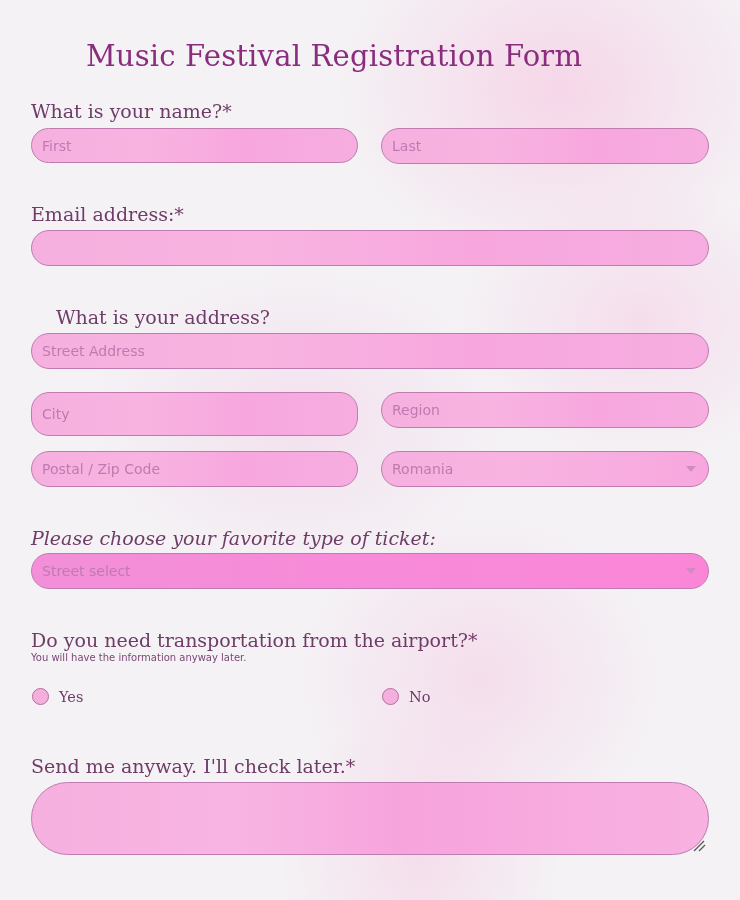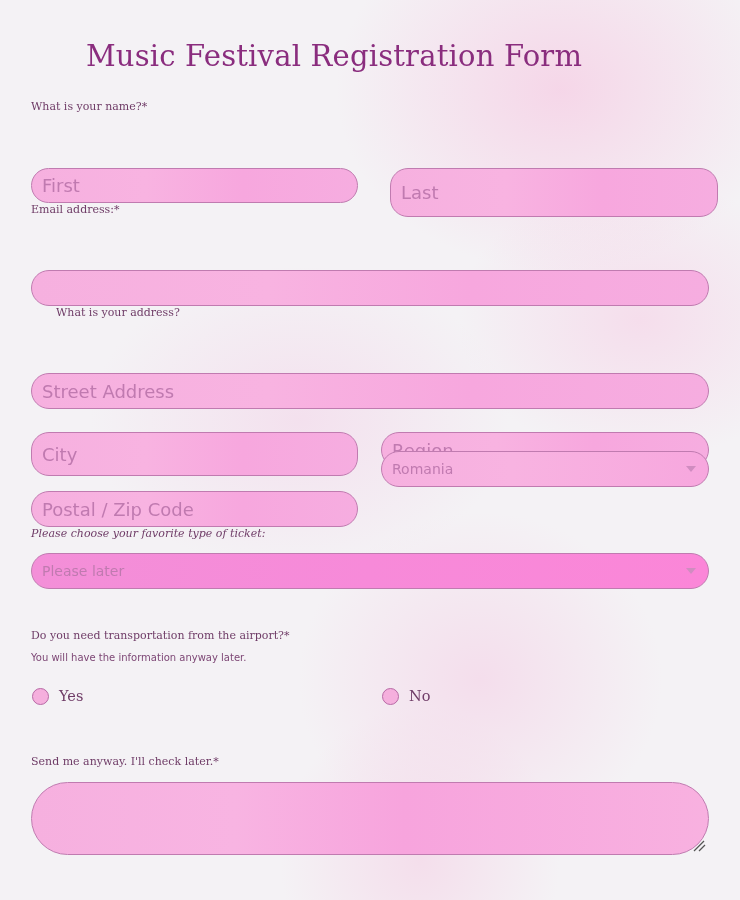--- a/index.html
+++ b/index.html
@@ -15,49 +15,49 @@
       font-family: "DejaVu Serif", serif;
       position: relative;
     }
     .title {
       position: absolute; left: 0; top: 20px; width: 668px; text-align: center;
       font-family: "DejaVu Serif", serif; font-size: 29px; color: #8a2d7e;
       letter-spacing: 0.2px; font-weight: normal;
     }
     .label {
       position: absolute; left: 31px;
-      font-family: "DejaVu Serif", serif; font-size: 11px; color: #6f3c67;
+      font-family: "DejaVu Serif", serif; font-size: 19px; color: #6f3c67;
     }
     .sublabel {
       position: absolute; left: 31px;
       font-family: "DejaVu Sans", sans-serif; font-size: 10px; color: #7d4775;
     }
     .field {
       position: absolute; height: 34px; box-sizing: border-box;
       border: 1px solid #c07bb0; border-radius: 18px;
       background: linear-gradient(90deg, #f6b0df 0%, #f8b3e1 35%, #f7a7de 65%, #f6ade0 100%);
-      font-family: "DejaVu Sans", sans-serif; font-size: 18px; color: #c27ab0;
-      padding: 4px 10px; outline: none; margin-top: 40px;
+      font-family: "DejaVu Sans", sans-serif; font-size: 14px; color: #c27ab0;
+      padding: 4px 10px; outline: none;
     }
     .field::placeholder { color: #c07ab0; }
     .select-field {
       position: absolute; height: 36px; box-sizing: border-box;
       border: 1px solid #c07bb0; border-radius: 18px;
       background: linear-gradient(90deg, #f6b0df 0%, #f8b3e1 40%, #f7a7de 100%);
       font-family: "DejaVu Sans", sans-serif; font-size: 14px; color: #c07ab0;
       padding: 1px 10px; display: flex; align-items: center; justify-content: space-between;
     }
     .select-field.hot {
       background: linear-gradient(90deg, #f38fd8 0%, #f78ad9 50%, #fb86d8 100%);
     }
     .caret {
       width: 0; height: 0; border-left: 5px solid transparent; border-right: 5px solid transparent;
       border-top: 6px solid #d08cc0; margin-right: 2px;
     }
-    .radio-row { position: absolute; display: flex; align-items: flex-start; }
+    .radio-row { position: absolute; display: flex; align-items: center; }
     .radio {
       width: 17px; height: 17px; border-radius: 50%; box-sizing: border-box;
       border: 1px solid #b86aa6; background: #f5afdd; margin-right: 10px;
     }
     .radio-label { font-family: "DejaVu Serif", serif; font-size: 14.5px; color: #6f3c67; }
     .textarea {
       position: absolute; left: 31px; top: 782px; width: 678px; height: 73px; box-sizing: border-box;
       border: 1px solid #c07bb0; border-radius: 37px;
       background: linear-gradient(90deg, #f6b0df 0%, #f8b4e2 30%, #f7a4dd 55%, #f8b1e0 100%);
       resize: none; outline: none; font-family: "DejaVu Sans", sans-serif; font-size: 14px;
@@ -66,38 +66,38 @@
       position: absolute; left: 692px; top: 838px; width: 14px; height: 14px;
     }
   </style>
 </head>
 <body>
 
 <h1 class="title">Music Festival Registration Form</h1>
 
 <div class="label" style="top:100px;">What is your name?*</div>
 <input class="field" style="left: 31px; top: 128px; width: 327px; height: 35px;" placeholder="First">
-<input class="field" style="left: 390px; top: 128px; width: 328px; height: 49px;" placeholder="Last">
+<input class="field" style="left: 381px; top: 128px; width: 328px; height: 36px;" placeholder="Last">
 
 <div class="label" style="top:203px;">Email address:*</div>
 <input class="field" style="left: 31px; top: 230px; width: 678px; height: 36px;" value="">
 
 <div class="label" style="top:306px;margin-left:25px;">What is your address?</div>
 <input class="field" style="left: 31px; top: 333px; width: 678px; height: 36px;" placeholder="Street Address">
 <input class="field" style="left: 31px; top: 392px; width: 327px; height: 44px;" placeholder="City">
 <input class="field" style="left: 381px; top: 392px; width: 328px; height: 36px;" placeholder="Region">
 <input class="field" style="left: 31px; top: 451px; width: 327px; height: 36px;" placeholder="Postal / Zip Code">
 <div class="select-field" style="left:381px; top:451px; width:328px;">
   <span>Romania</span>
   <span class="caret"></span>
 </div>
 
 <div class="label" style="top:527px;font-style:italic;">Please choose your favorite type of ticket:</div>
 <div class="select-field hot" style="left:31px; top:553px; width:678px;">
-  <span>Please later</span>
+  <span>Street select</span>
   <span class="caret"></span>
 </div>
 
 <div class="label" style="top:629px;">Do you need transportation from the airport?*</div>
 <div class="sublabel" style="top:652px;">You will have the information anyway later.</div>
 <div class="radio-row" style="left:32px; top:688px;">
   <span class="radio"></span>
   <span class="radio-label">Yes</span>
 </div>
 <div class="radio-row" style="left:382px; top:688px;">

